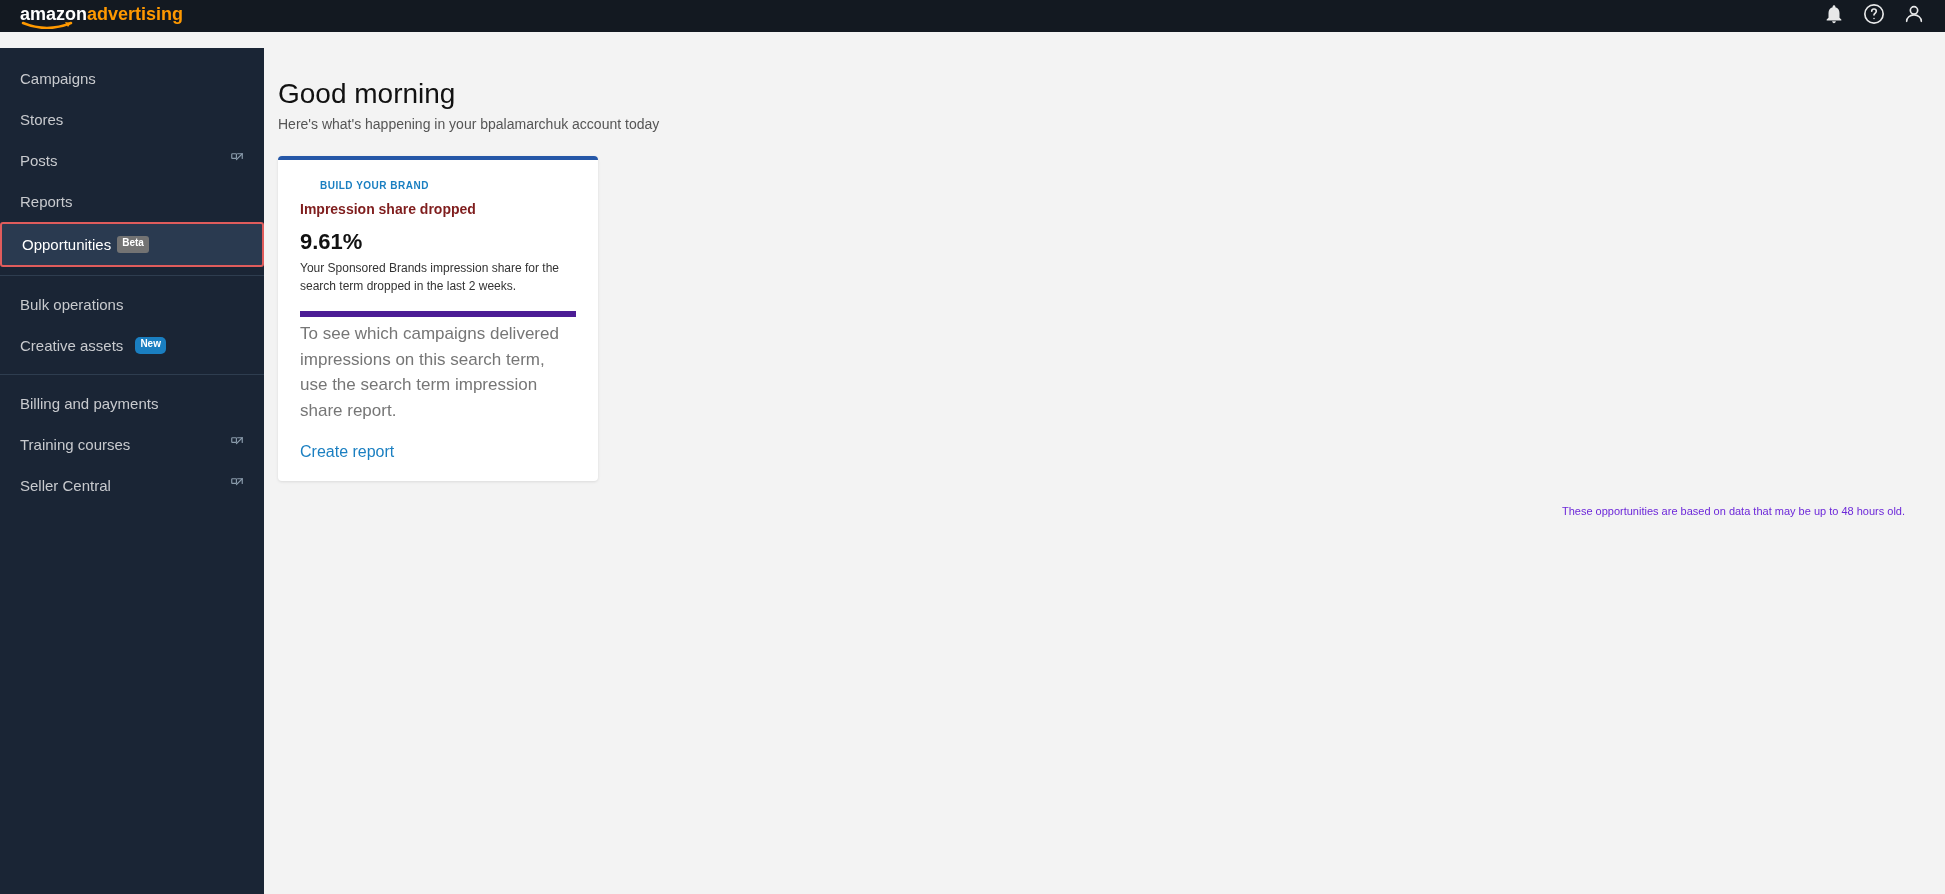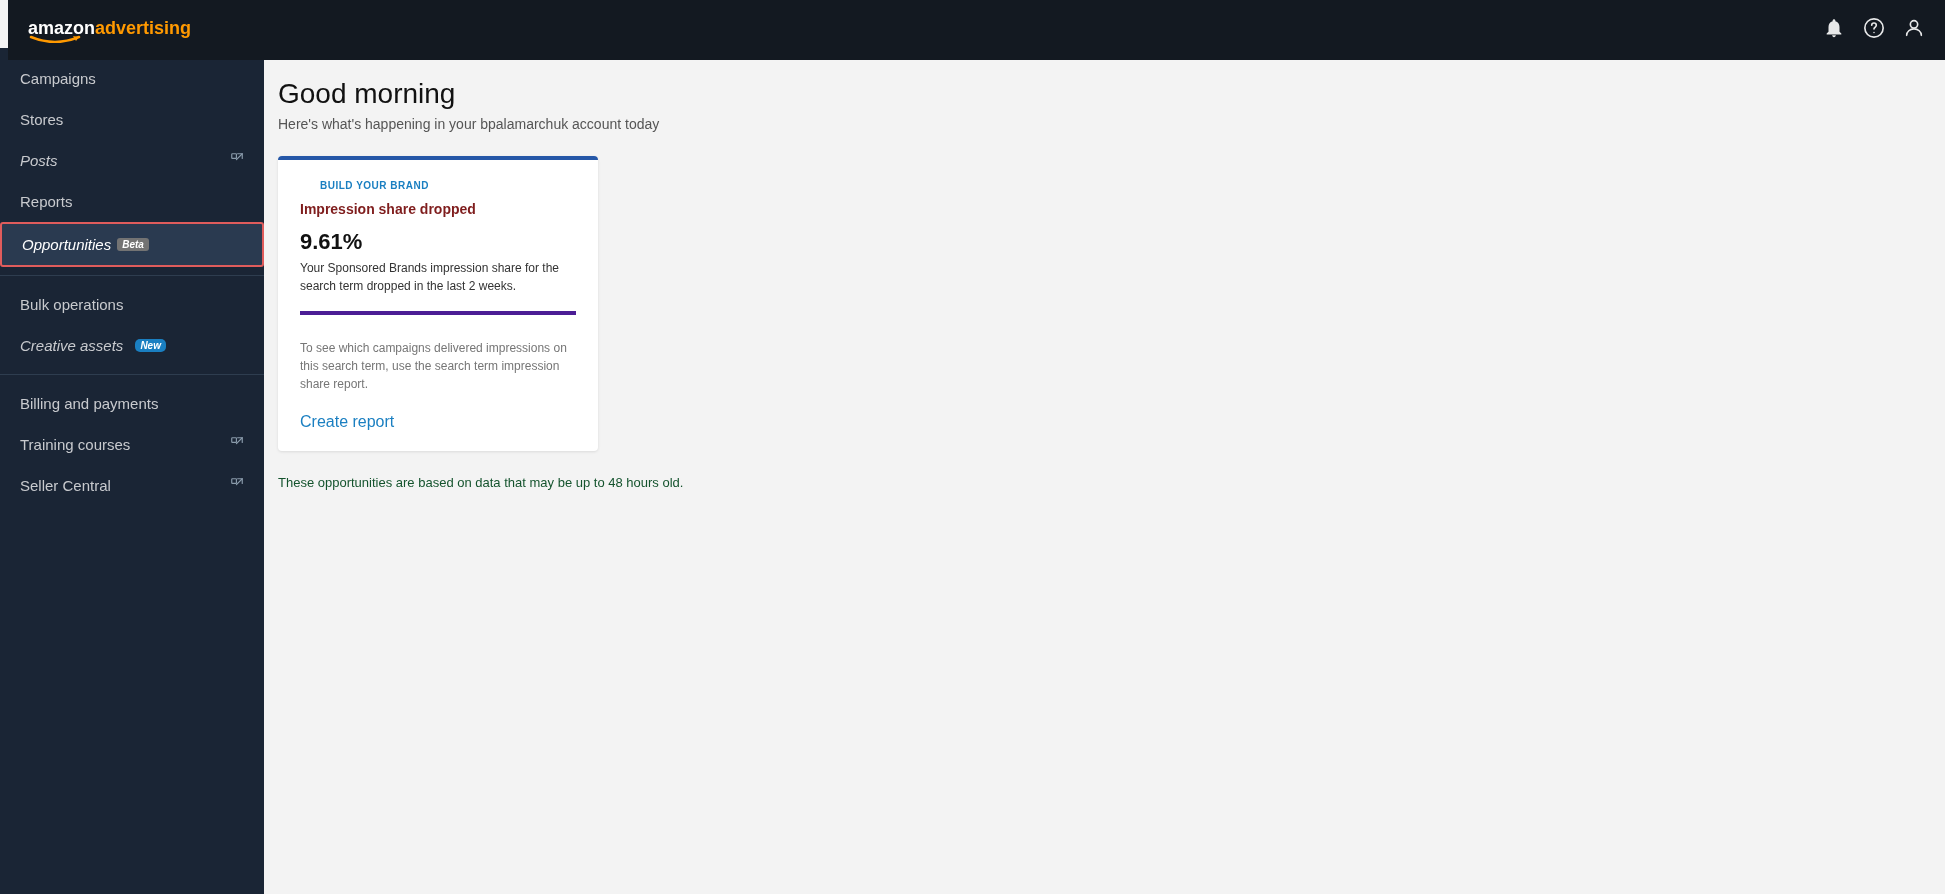--- a/index.html
+++ b/index.html
@@ -1,27 +1,27 @@
 <!DOCTYPE html>
 <html><head>
   <meta charset="utf-8">
   <style>
     * { margin: 0; padding: 0; box-sizing: border-box; }
     body { font-family: "Amazon Ember", Arial, sans-serif; background: #f3f3f3; display: flex; flex-direction: column; min-height: 100vh; }
 
     
     .top-bar {
       background: #131921;
-      height: 60px;
+      height: 32px;
       display: flex;
       align-items: center;
       justify-content: space-between;
       padding: 0 20px;
       position: fixed;
-      top: 0; left: 8px; right: 0;
+      top: 0; left: 0; right: 0;
       z-index: 100;
     }
     .top-bar-logo {
       display: flex;
       align-items: center;
       gap: 0;
     }
     .top-bar-icons {
       display: flex;
       align-items: center;
@@ -65,23 +65,21 @@
       text-decoration: none;
     }
     .sidebar-item.active {
       background: #2a3a50;
       color: white;
       border: 2px solid #e05c5c;
       border-radius: 3px;
     }
     .sidebar-item-left {
       display: flex;
-      align-items: center;
       gap: 6px;
-      font-style: italic;
     }
     .sidebar-badge {
       background: #737373;
       color: white;
       font-size: 10px;
       padding: 1px 5px;
       border-radius: 3px;
       font-weight: bold;
     }
     .sidebar-badge-new {
@@ -166,39 +164,40 @@
       color: #111;
       margin-bottom: 4px;
     }
     .card-description {
       font-size: 12px;
       color: #333;
       line-height: 1.5;
       margin-bottom: 16px;
     }
     .card-helper {
-      font-size: 12px;
+      font-size: 17px;
       color: #767676;
       line-height: 1.5;
       margin-bottom: 20px;
-      padding-top: 24px;
-      border-top: 4px solid #4c1d95;
+      padding-top: 4px;
+      border-top: 6px solid #4c1d95;
     }
     .card-action {
       color: #1a7fc1;
       font-size: 16px;
       cursor: pointer;
       text-decoration: none;
       display: inline-block;
     }
 
     .data-note {
-      font-size: 13px;
-      color: #14532d;
+      font-size: 11px;
+      color: #6d28d9;
       margin-top: 24px;
+      text-align: right;
     }
 
     
     .amazon-logo {
       display: flex;
       flex-direction: column;
       align-items: flex-start;
     }
     .amazon-text-row {
       display: flex;

